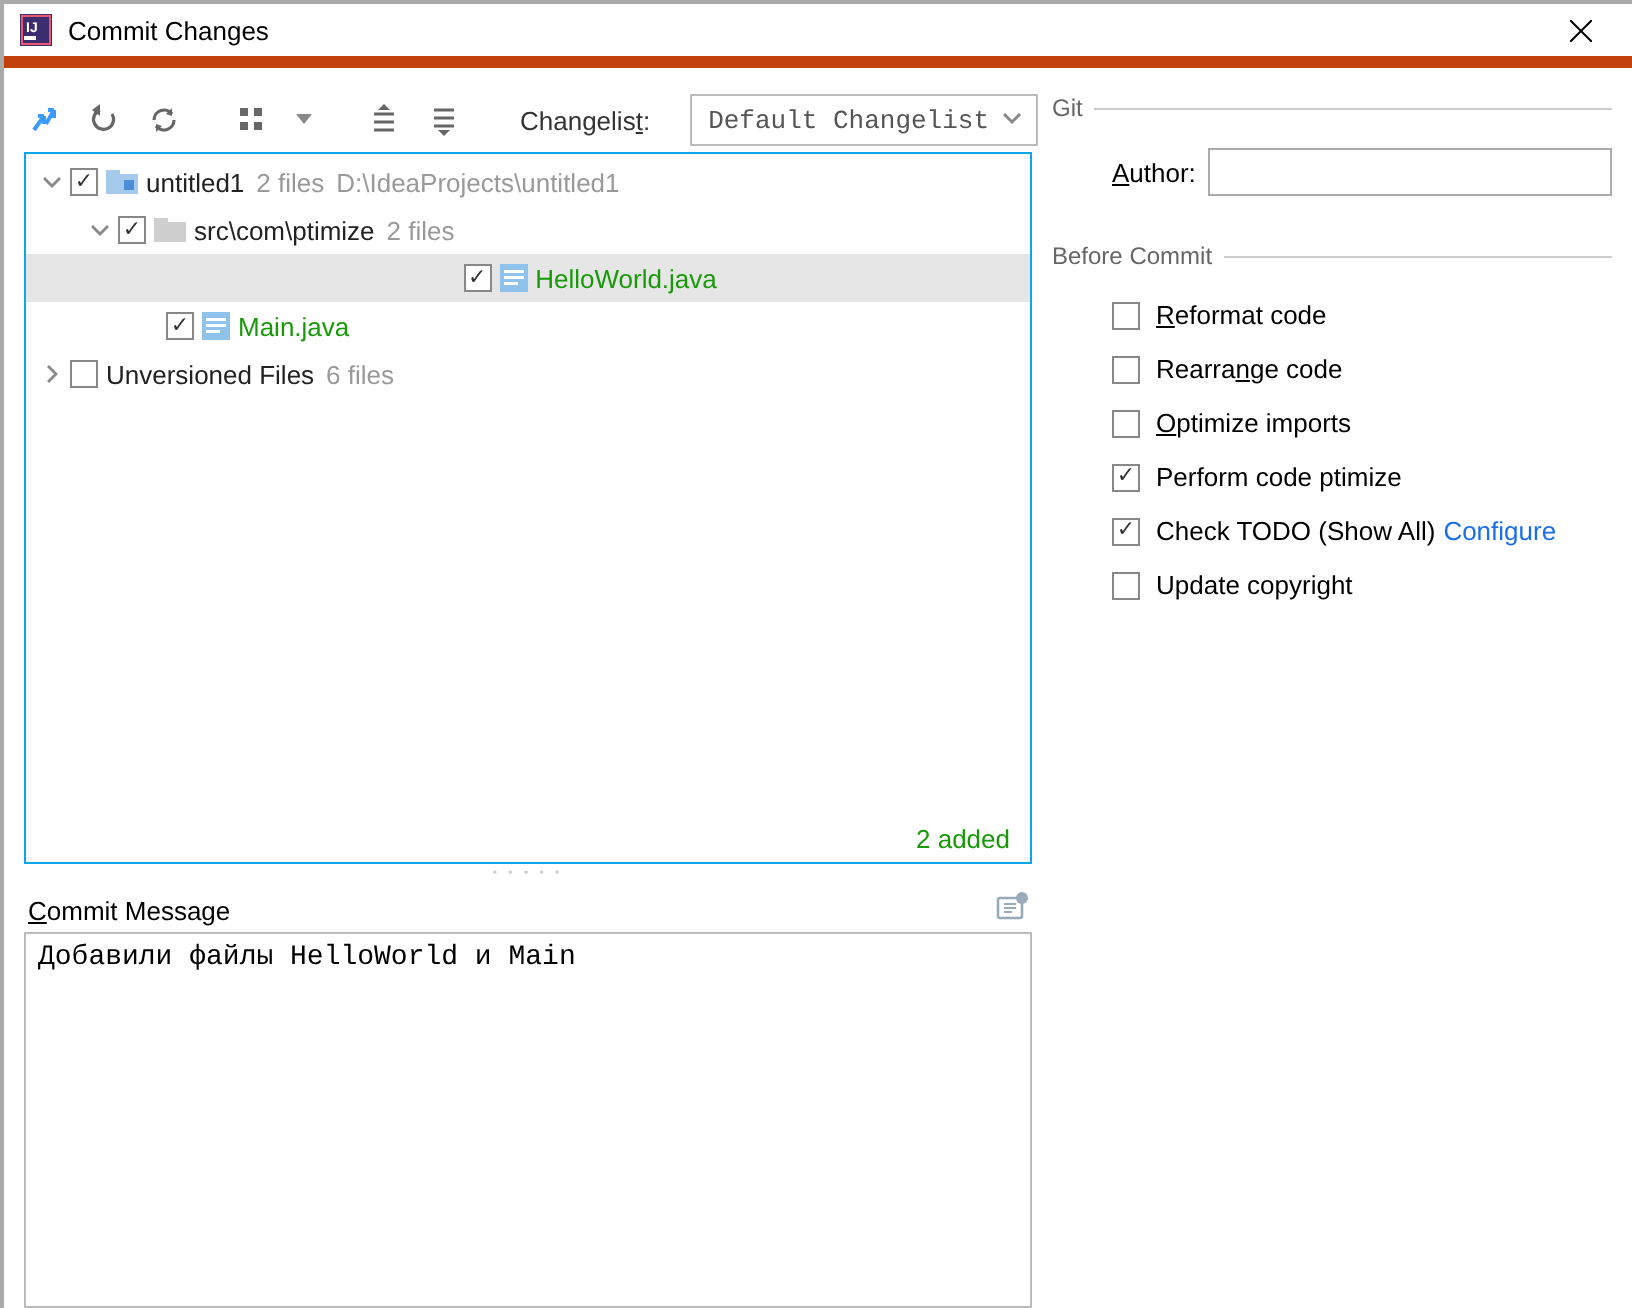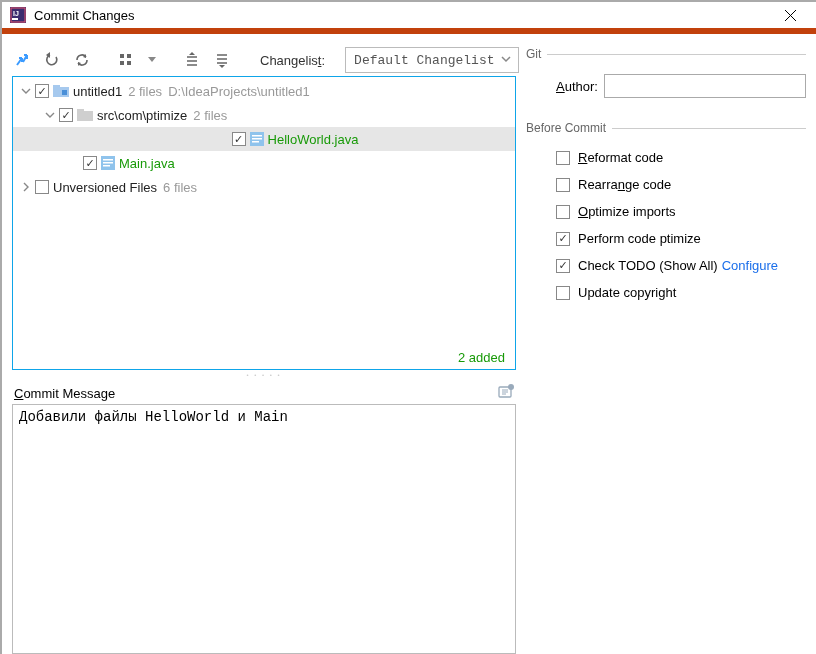--- a/index.html
+++ b/index.html
@@ -127,21 +127,21 @@
   height: 24px;
   display: flex;
   align-items: center;
   justify-content: space-between;
   padding: 2px 2px 0 2px;
 }
 .cm-header .label u { text-decoration: underline; }
 .cm-header .hist-icon { color: #9aa; }
 .cm-textarea {
   border: 1px solid #bbb;
-  height: 250px;
+  height: 188px;
   resize: none;
   width: 100%;
   font-family: "Courier New", monospace;
   font-size: 14px;
   padding: 4px 6px;
   outline: none;
 }
 
 
 .section-hdr {

